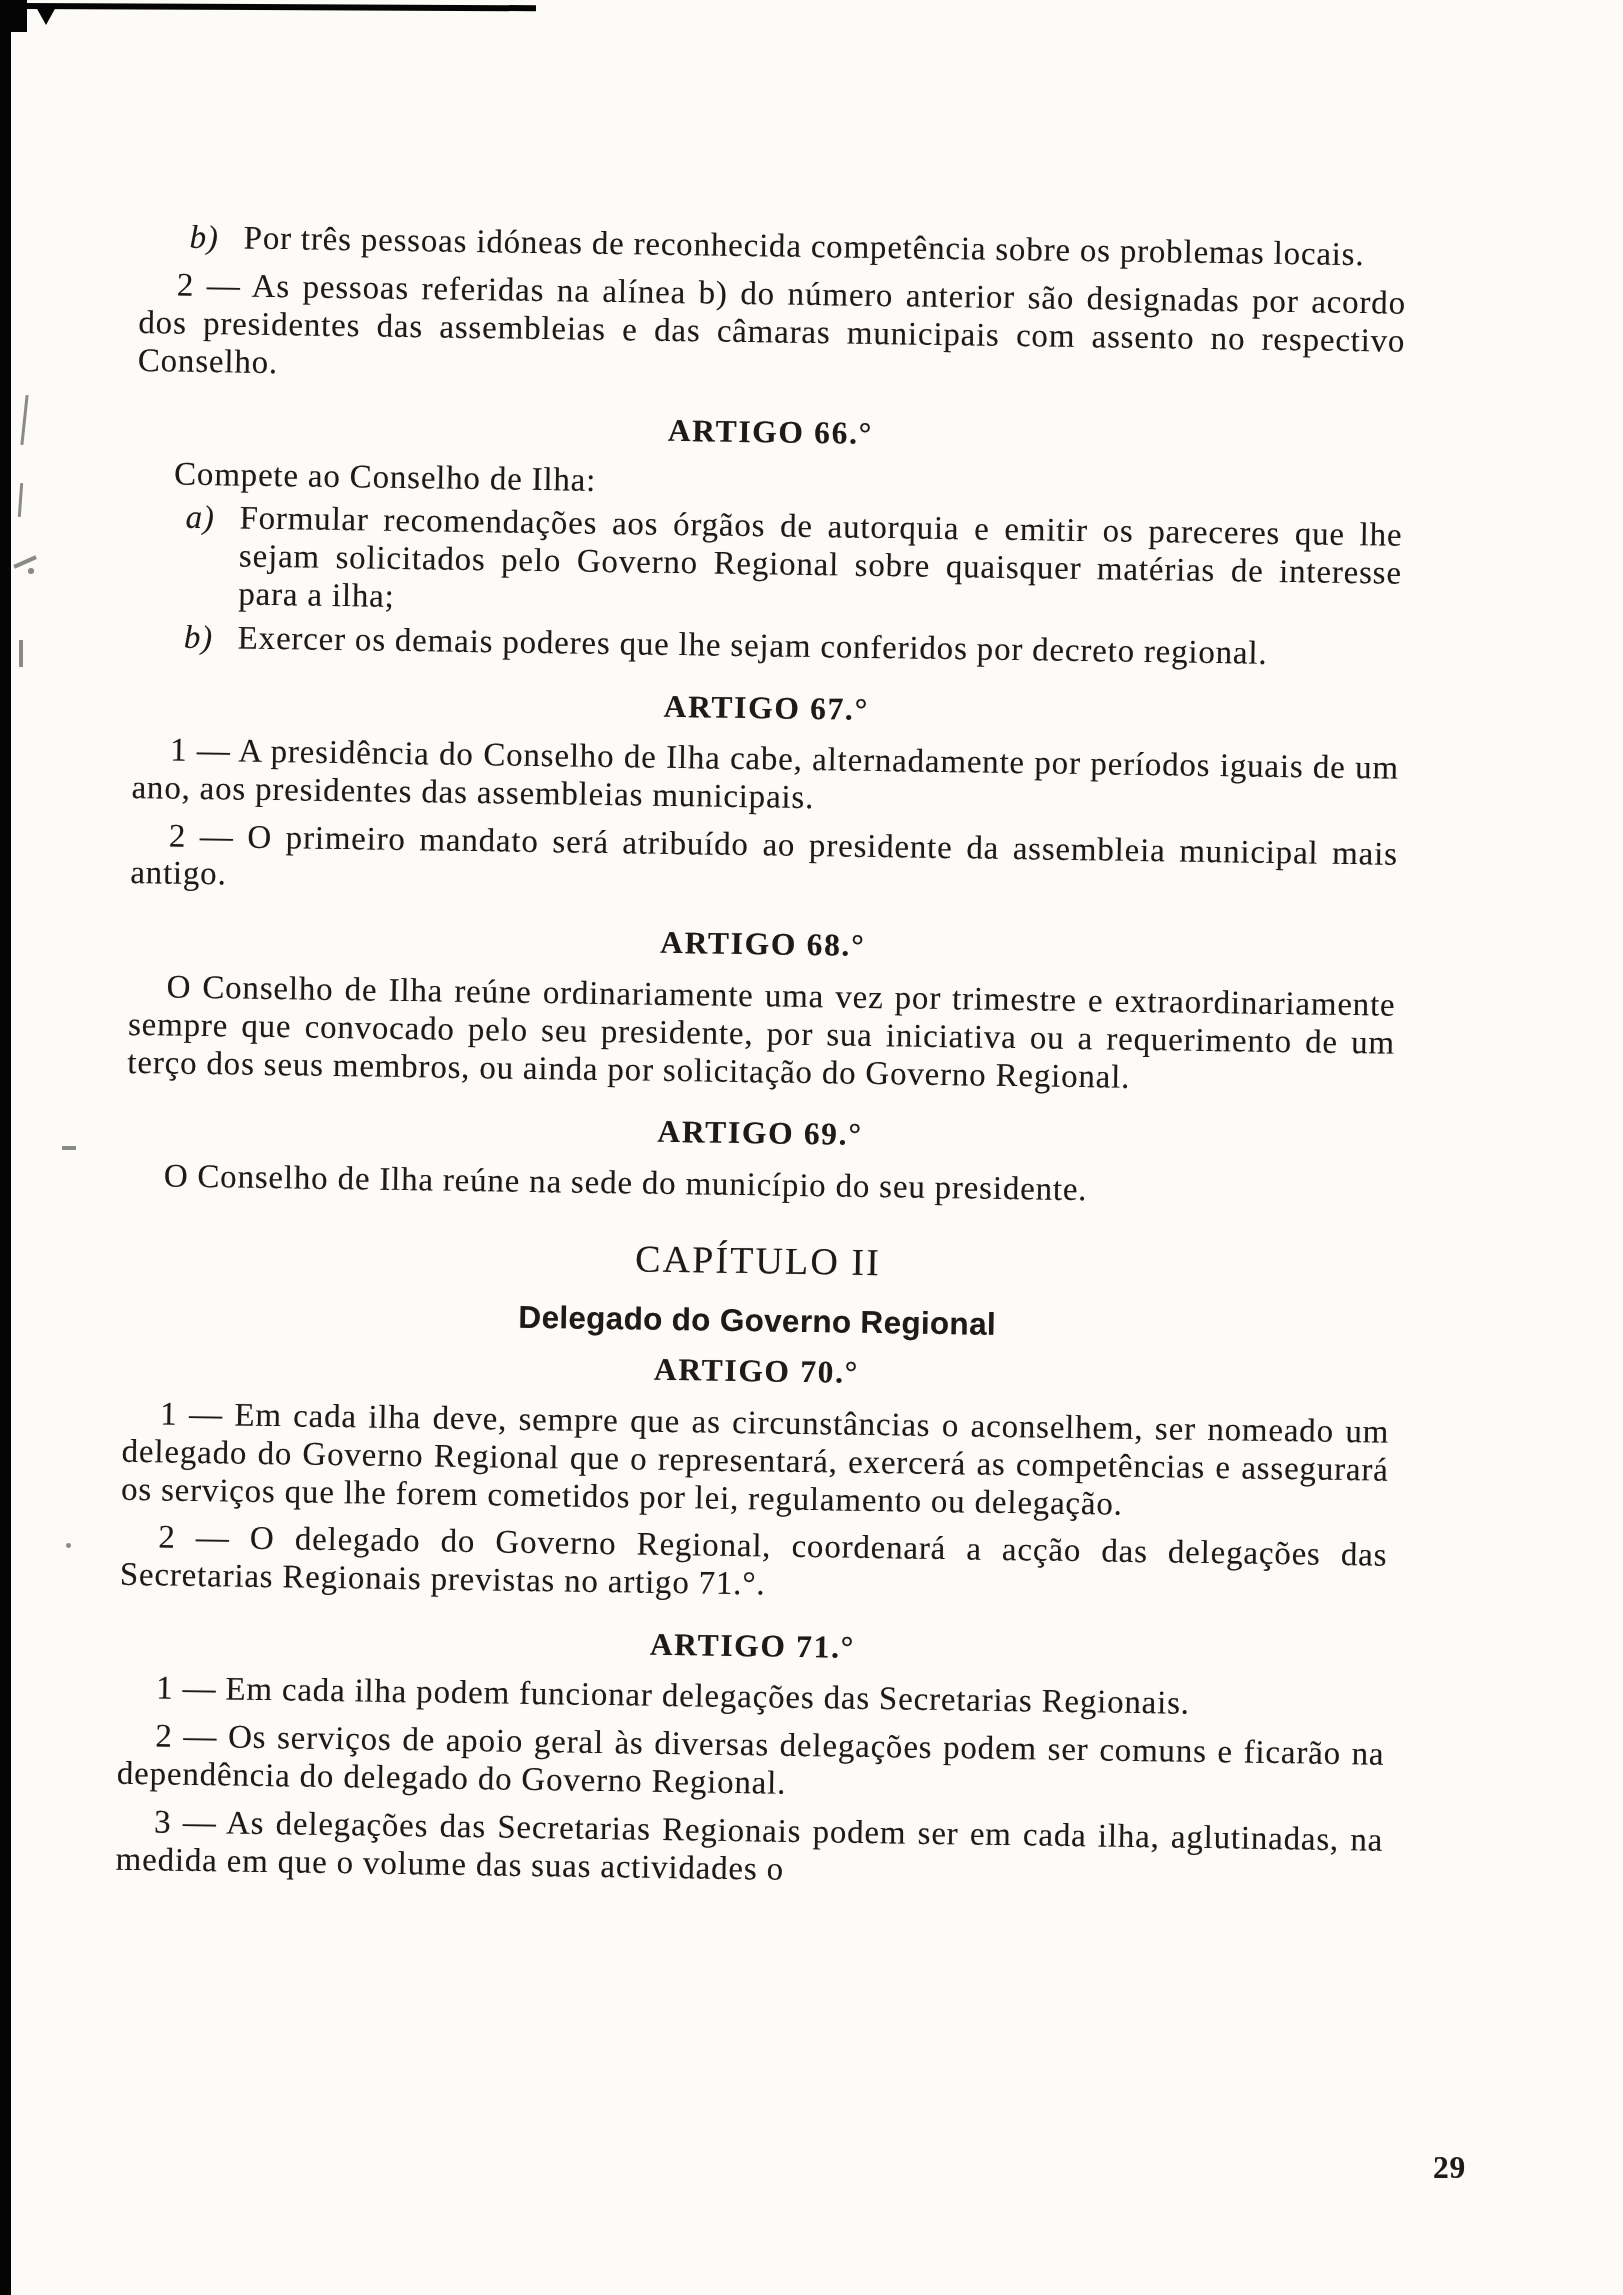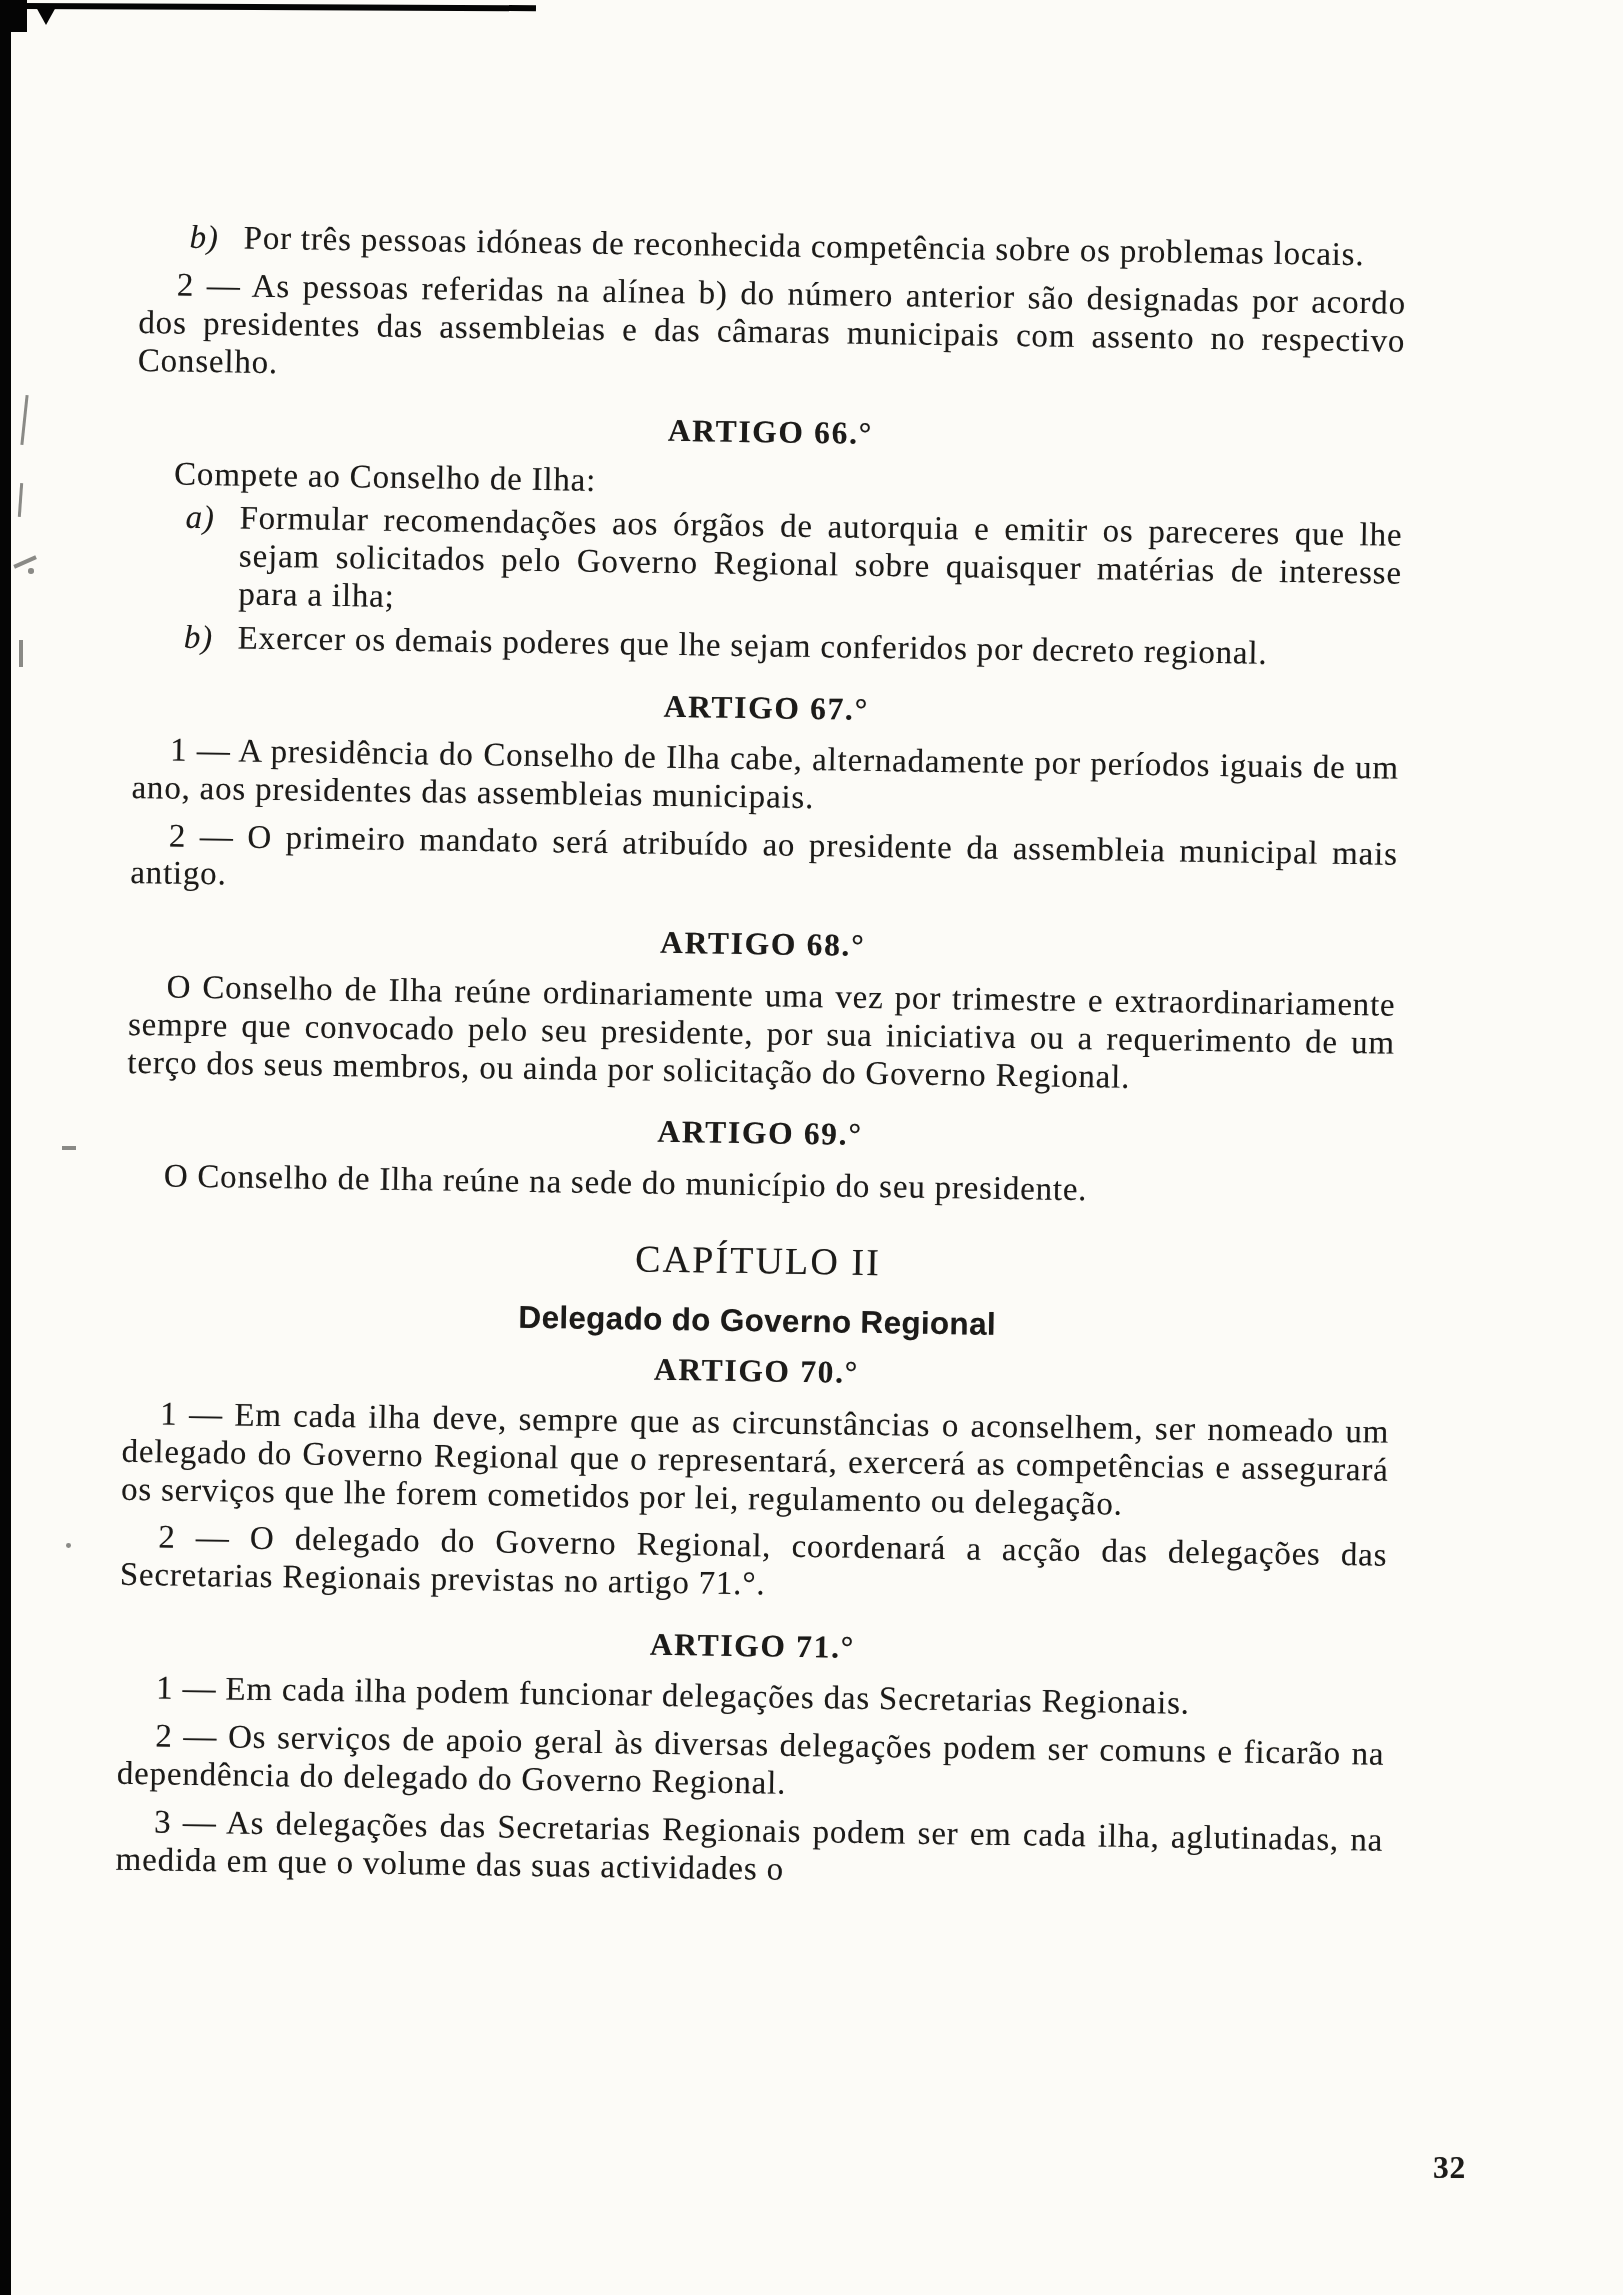--- a/index.html
+++ b/index.html
@@ -129,16 +129,16 @@
     <p class="para">1 — Em cada ilha deve, sempre que as circunstâncias o aconselhem, ser nomeado um delegado do Governo Regional que o representará, exercerá as competências e assegurará os serviços que lhe forem cometidos por lei, regulamento ou delegação.</p>
     <p class="para">2 — O delegado do Governo Regional, coordenará a acção das delegações das Secretarias Regionais previstas no artigo 71.°.</p>
 
     <h2 class="artigo">ARTIGO 71.°</h2>
     <p class="para">1 — Em cada ilha podem funcionar delegações das Secretarias Regionais.</p>
     <p class="para">2 — Os serviços de apoio geral às diversas delegações podem ser comuns e ficarão na dependência do delegado do Governo Regional.</p>
     <p class="para">3 — As delegações das Secretarias Regionais podem ser em cada ilha, aglutinadas, na medida em que o volume das suas actividades o</p>
 
   </main>
 
-  <div class="page-number">32</div>
+  <div class="page-number">29</div>
 
 </div>
 
 
 </body></html>

